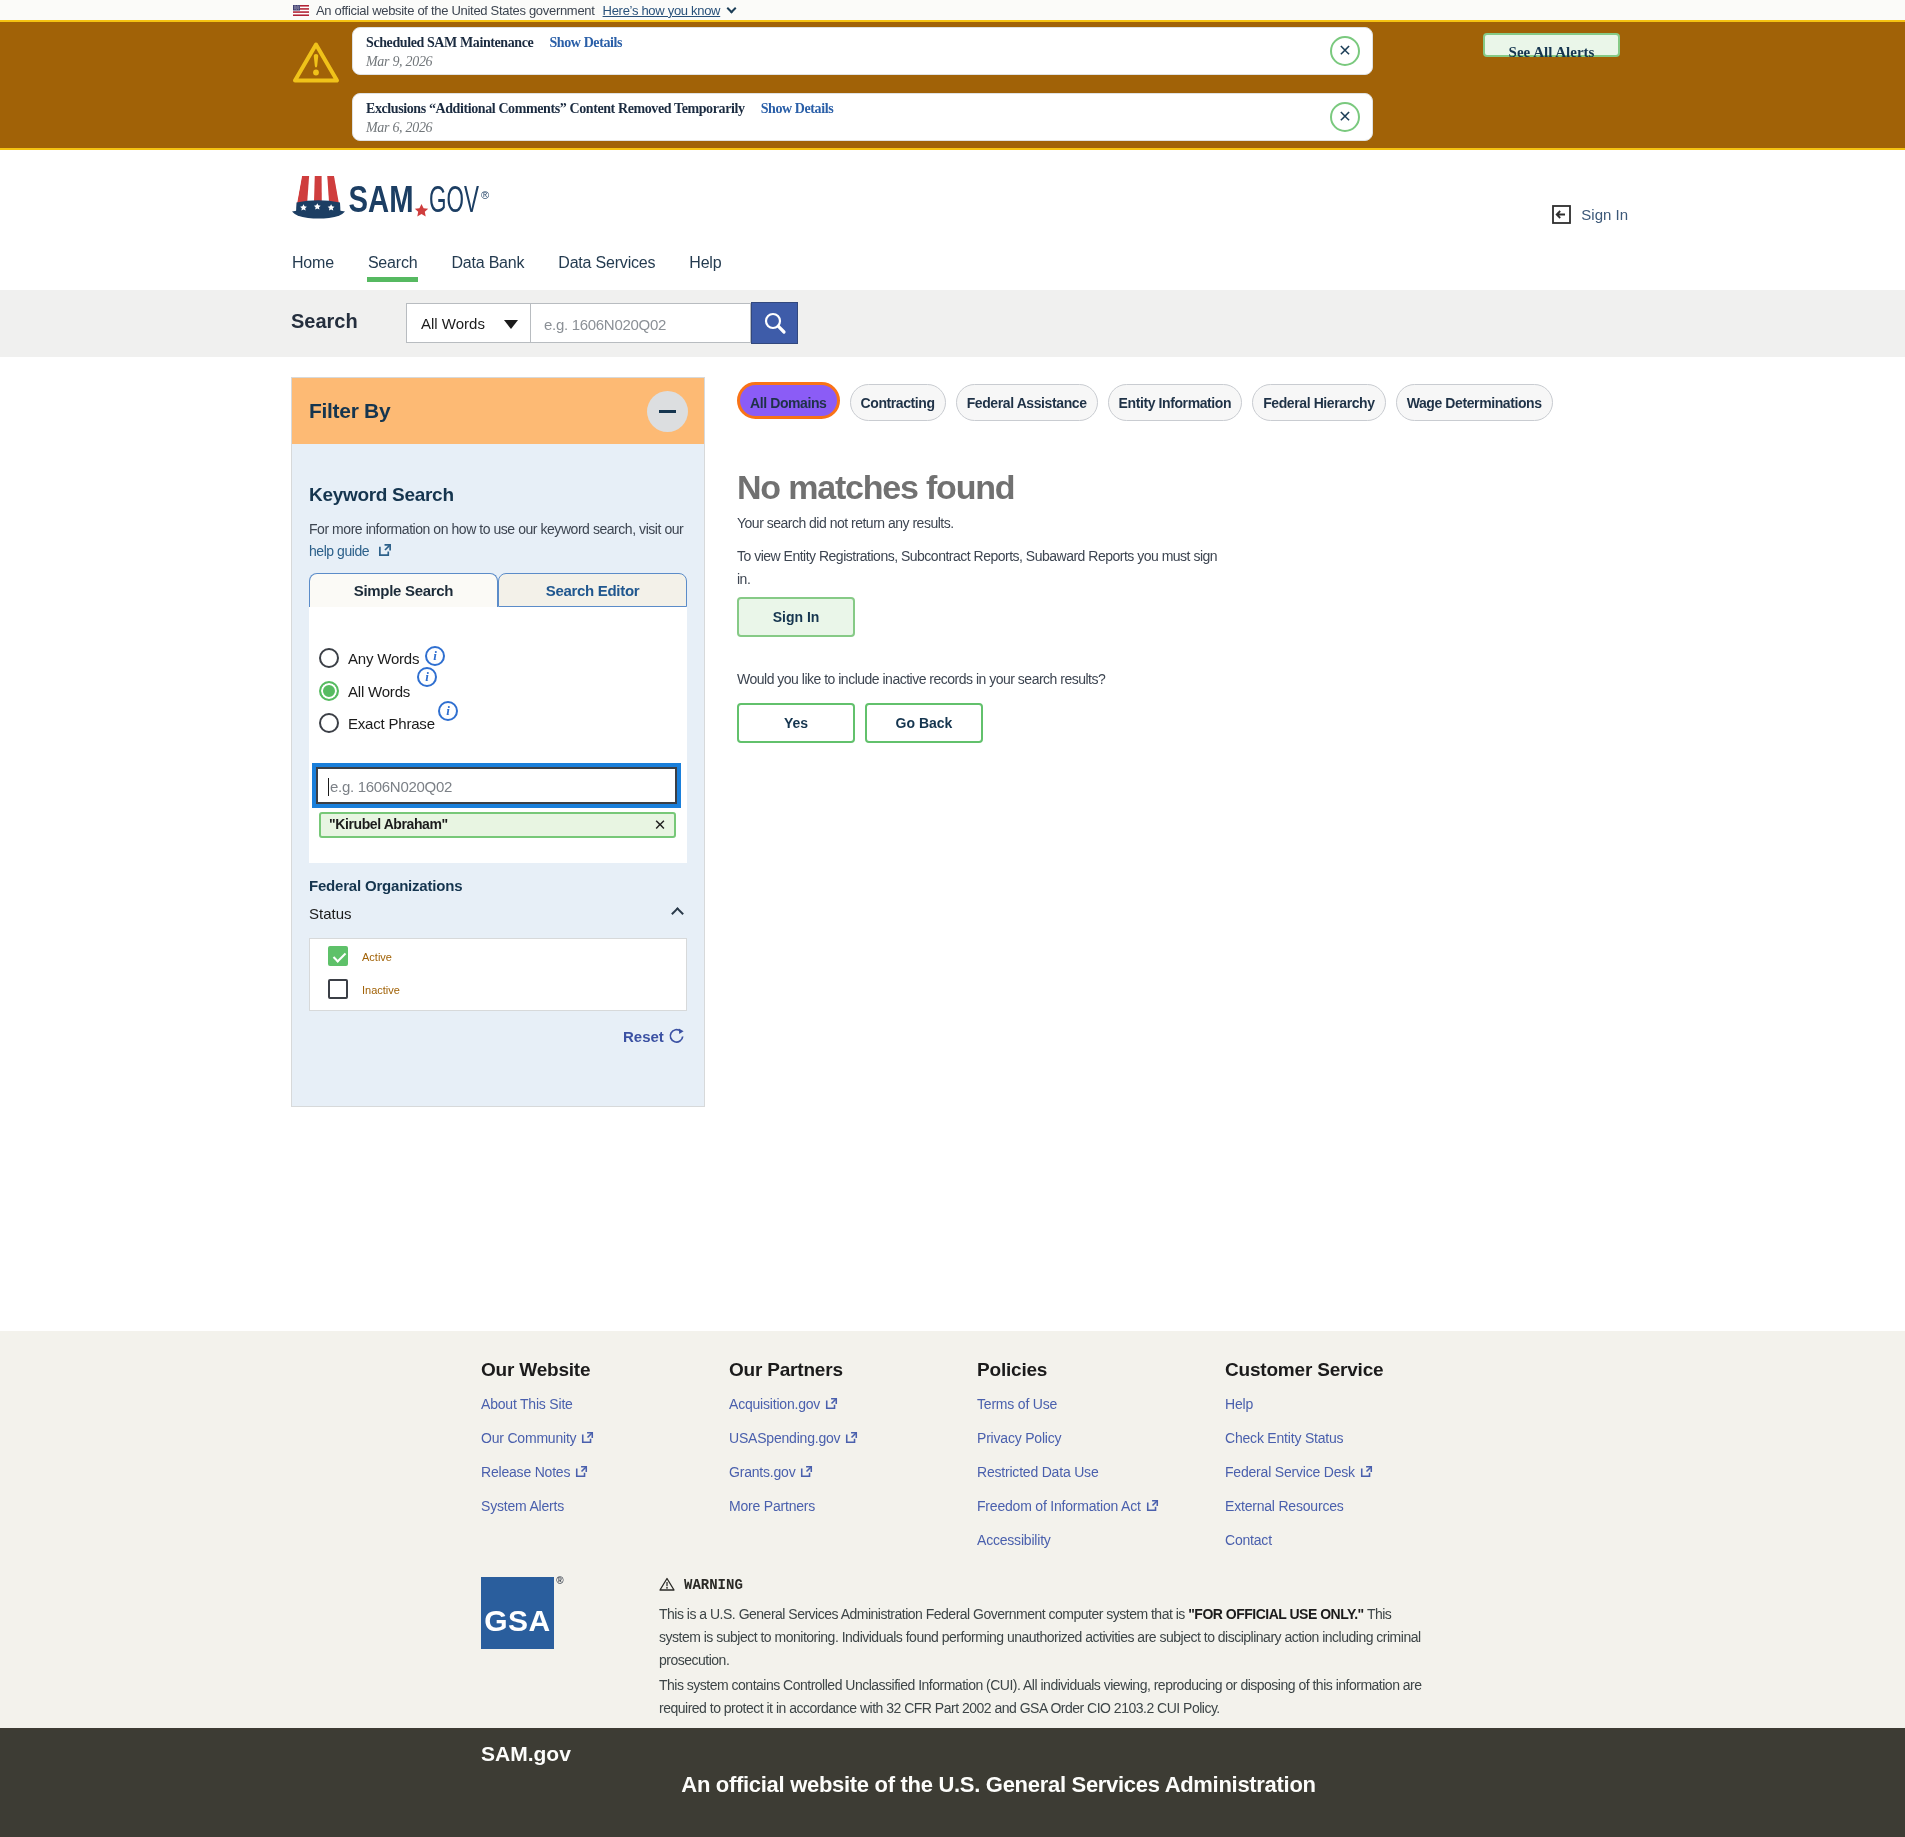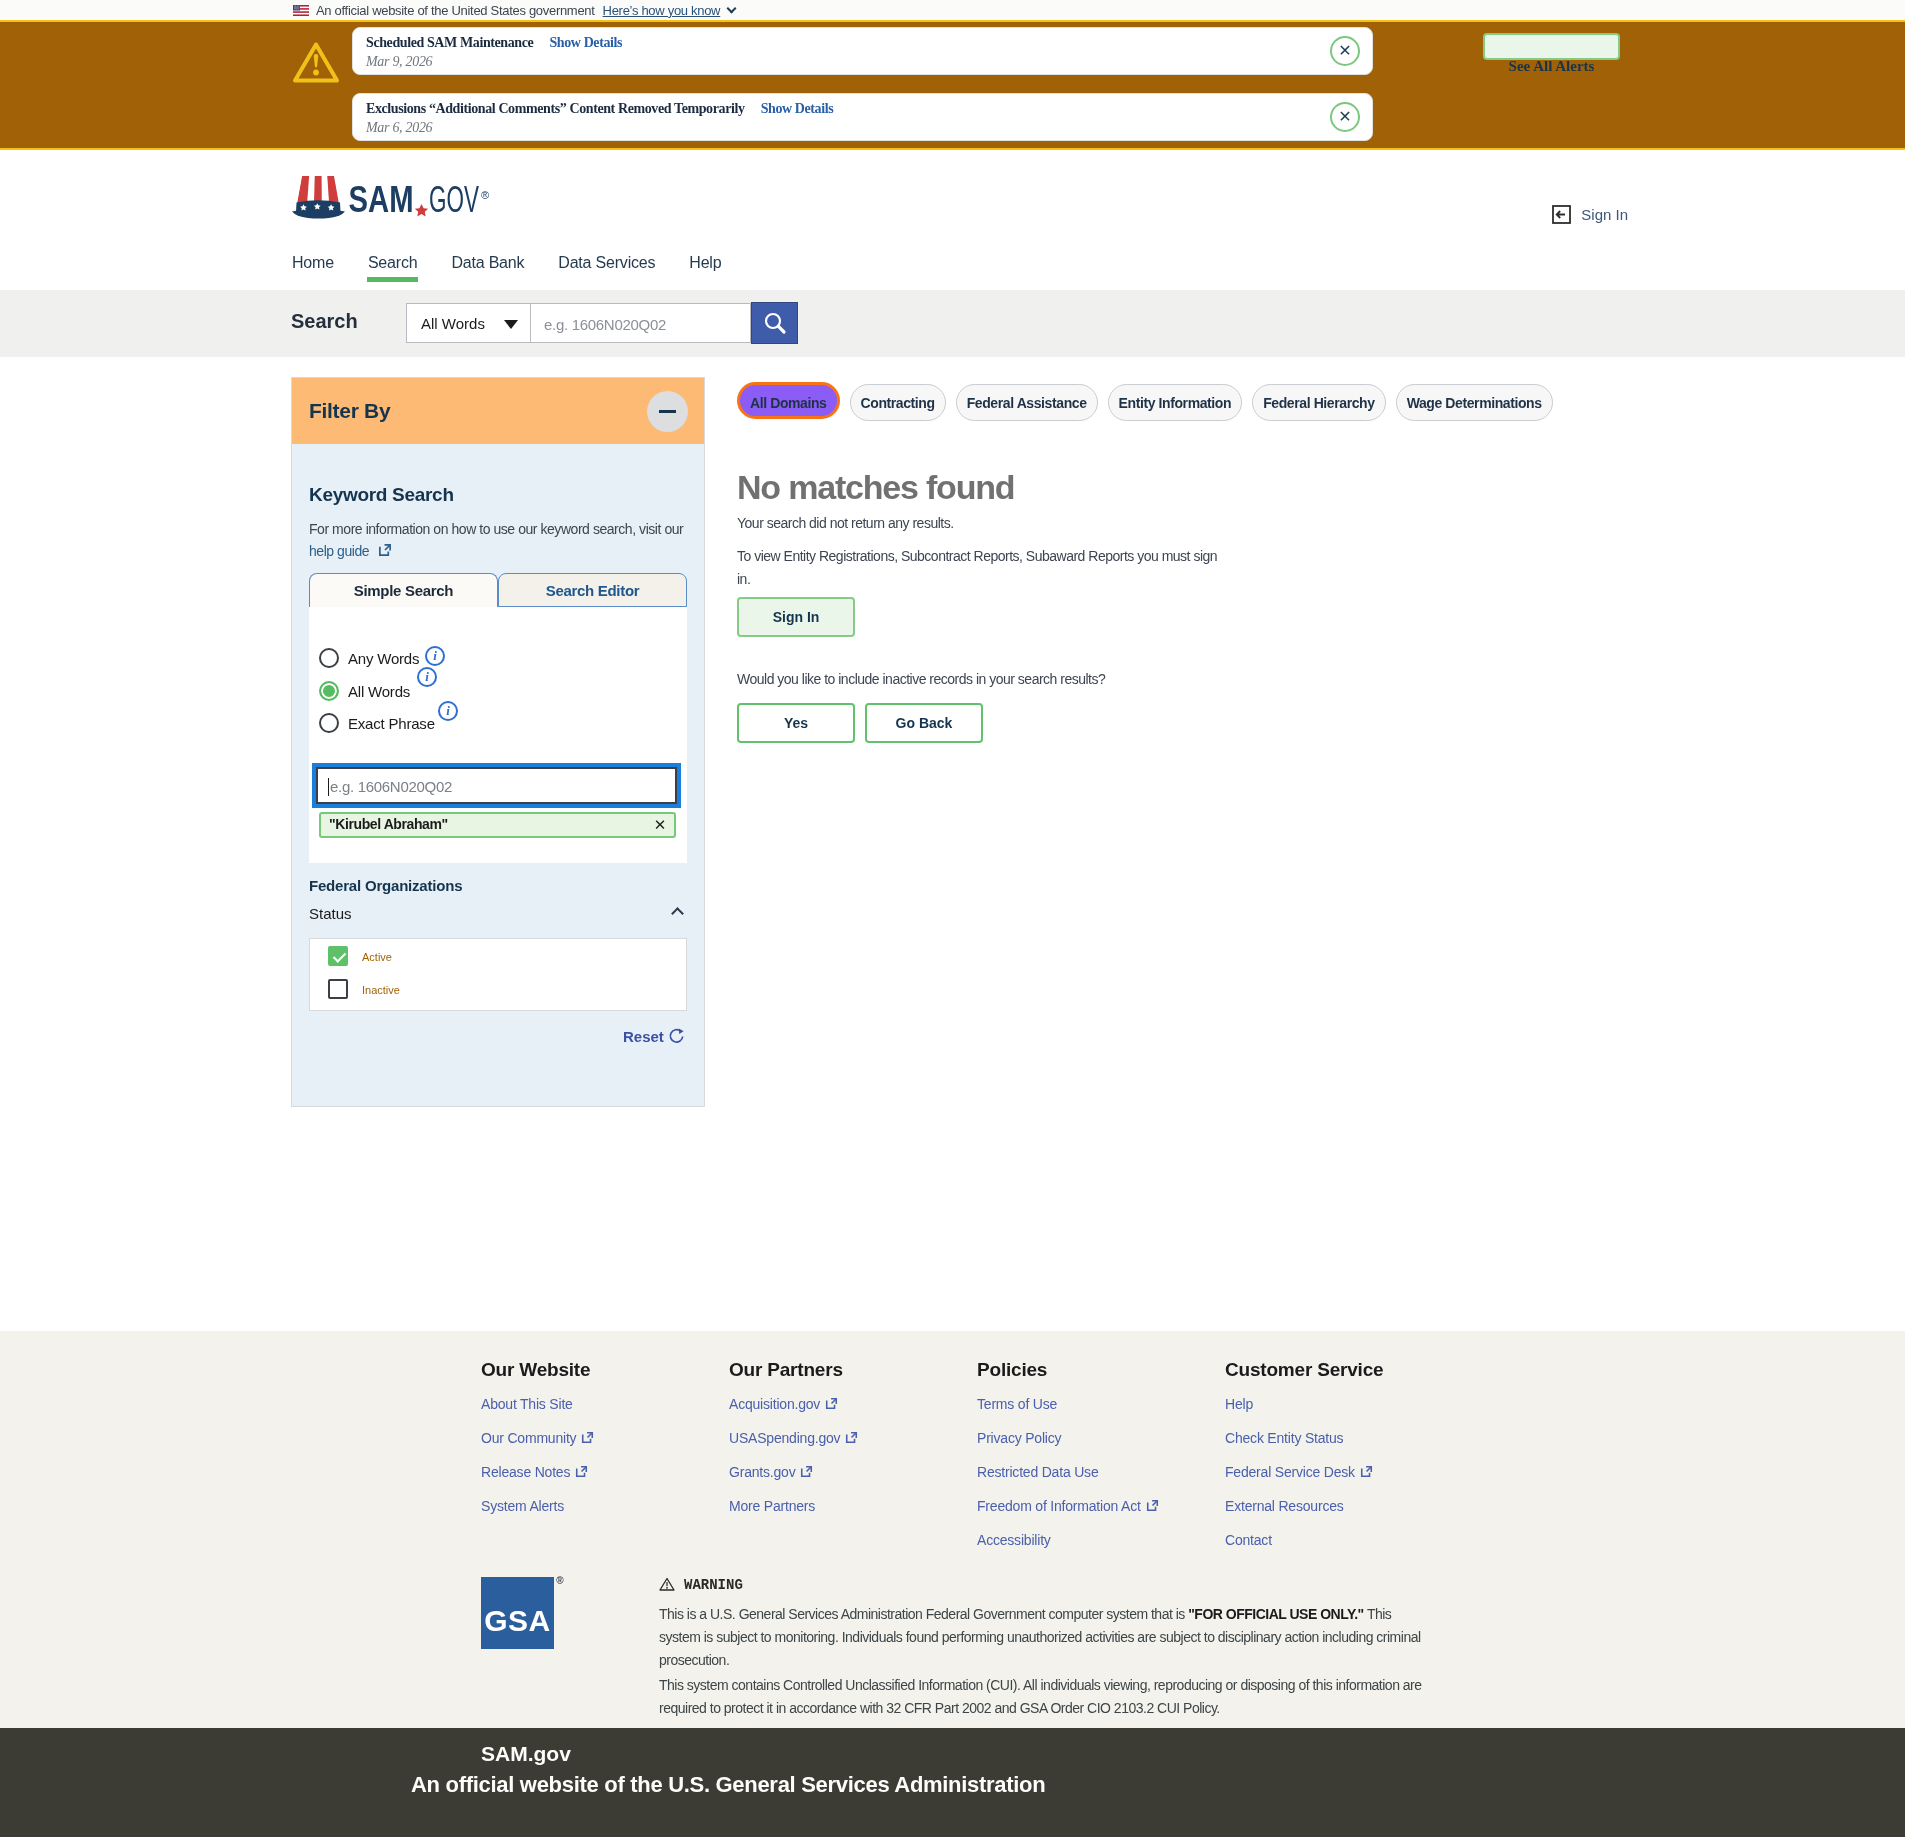--- a/index.html
+++ b/index.html
@@ -18,21 +18,21 @@
   
   .alerts { background:#a16207; border-bottom:2px solid #f5c211; padding:5px 0 7px 0;font-family:Liberation Serif, serif; }
   .alerts .wrap { position:relative; }
   .warn-tri { position:absolute; left:1px; top:14px; }
   .alert-box { margin-left:61px; width:1021px; height:48px; border:1px solid #dfe1e2; border-radius:8px; padding:5px 16px 0 13px; position:relative; background:#fff; }
   .alert-box + .alert-box { margin-top:18px; }
   .alert-title { font-size:14px; letter-spacing:-0.4px; font-weight:bold; color:#1b2b40; line-height:19px; }
   .alert-title a { color:#2a5fa8; margin-left:13px; }
   .alert-date { font-size:14px; letter-spacing:-0.3px; font-style:italic; color:#71767a; line-height:18px; margin-top:1px; }
   .alert-x { position:absolute; right:12px; top:50%; margin-top:-15px; width:30px; height:30px; border:2px solid #7ac97e; border-radius:50%; background:#fff; color:#1c3e57; font-size:16px; line-height:26px; text-align:center; }
-  .see-all { position:absolute; left:1192px; top:6px; display:inline-block; background:#eaf6e9; border:2px solid #86ca86; border-radius:4px; width:137px; height:24px; padding-top:23px; text-align:center; font-size:15px; font-weight:bold; color:#15354f; }
+  .see-all { position:absolute; left:1192px; top:6px; display:inline-block; background:#eaf6e9; border:2px solid #86ca86; border-radius:4px; width:137px; height:24px; padding-top:9px; text-align:center; font-size:15px; font-weight:bold; color:#15354f; }
 
   
   .hdr .wrap { height:91px; position:relative; }
   .logo { position:absolute; left:0; top:24px; }
   .signin { position:absolute; right:-14px; top:55px; font-size:15px; color:#3c5878; }
   .signin svg { vertical-align:-4px; margin-right:6px; }
 
   
   .nav .wrap { height:49px; }
   .nav a { display:inline-block; font-size:16px; letter-spacing:-0.2px; color:#243b50; margin-right:32px; padding:13px 1px 15px 1px; position:relative; }
@@ -119,21 +119,21 @@
   .gsa-logo { width:73px; height:72px; background:#2a5e9d; color:#fff; font-weight:bold; font-size:30px; letter-spacing:0.5px; text-align:center; line-height:88px; position:relative; flex:none; }
   .gsa-logo sup { position:absolute; right:-10px; top:-1px; font-size:10px; color:#3d4551; line-height:10px; }
   .warnblk { margin-left:105px; width:766px; }
   .warn-t { font-family:"Liberation Mono",monospace; font-weight:bold; font-size:14px; color:#2a2a26; line-height:15px; }
   .warn-t svg { vertical-align:-2px; margin-right:9px; }
   .warn-p { margin-top:10px; font-size:14px; letter-spacing:-0.5px; color:#3d4547; line-height:23px; }
   .warn-p b { color:#1b1b1b; }
   .darkbar { background:#3d3c34; height:110px; }
   .darkbar .wrap { padding-top:16px; }
   .db-1 { margin-left:190px; font-size:21px; font-weight:bold; color:#fdfdfb; line-height:20px; }
-  .db-2 { margin-left:120px; font-size:22px; letter-spacing:-0.3px; font-weight:bold; color:#fdfdfb; margin-top:8px; }
+  .db-2 { margin-left:92px; font-size:22px; letter-spacing:-0.3px; font-weight:bold; color:#fdfdfb; margin-top:8px;text-align:center; }
 </style>
 </head>
 <body>
 
 <div class="gov-strip">
   <div class="wrap">
     <svg class="flag" viewBox="0 0 16 11">
         <rect width="16" height="11" fill="#b22234"></rect>
         <rect y="1.57" width="16" height="1.57" fill="#fff"></rect>
         <rect y="4.71" width="16" height="1.57" fill="#fff"></rect>

